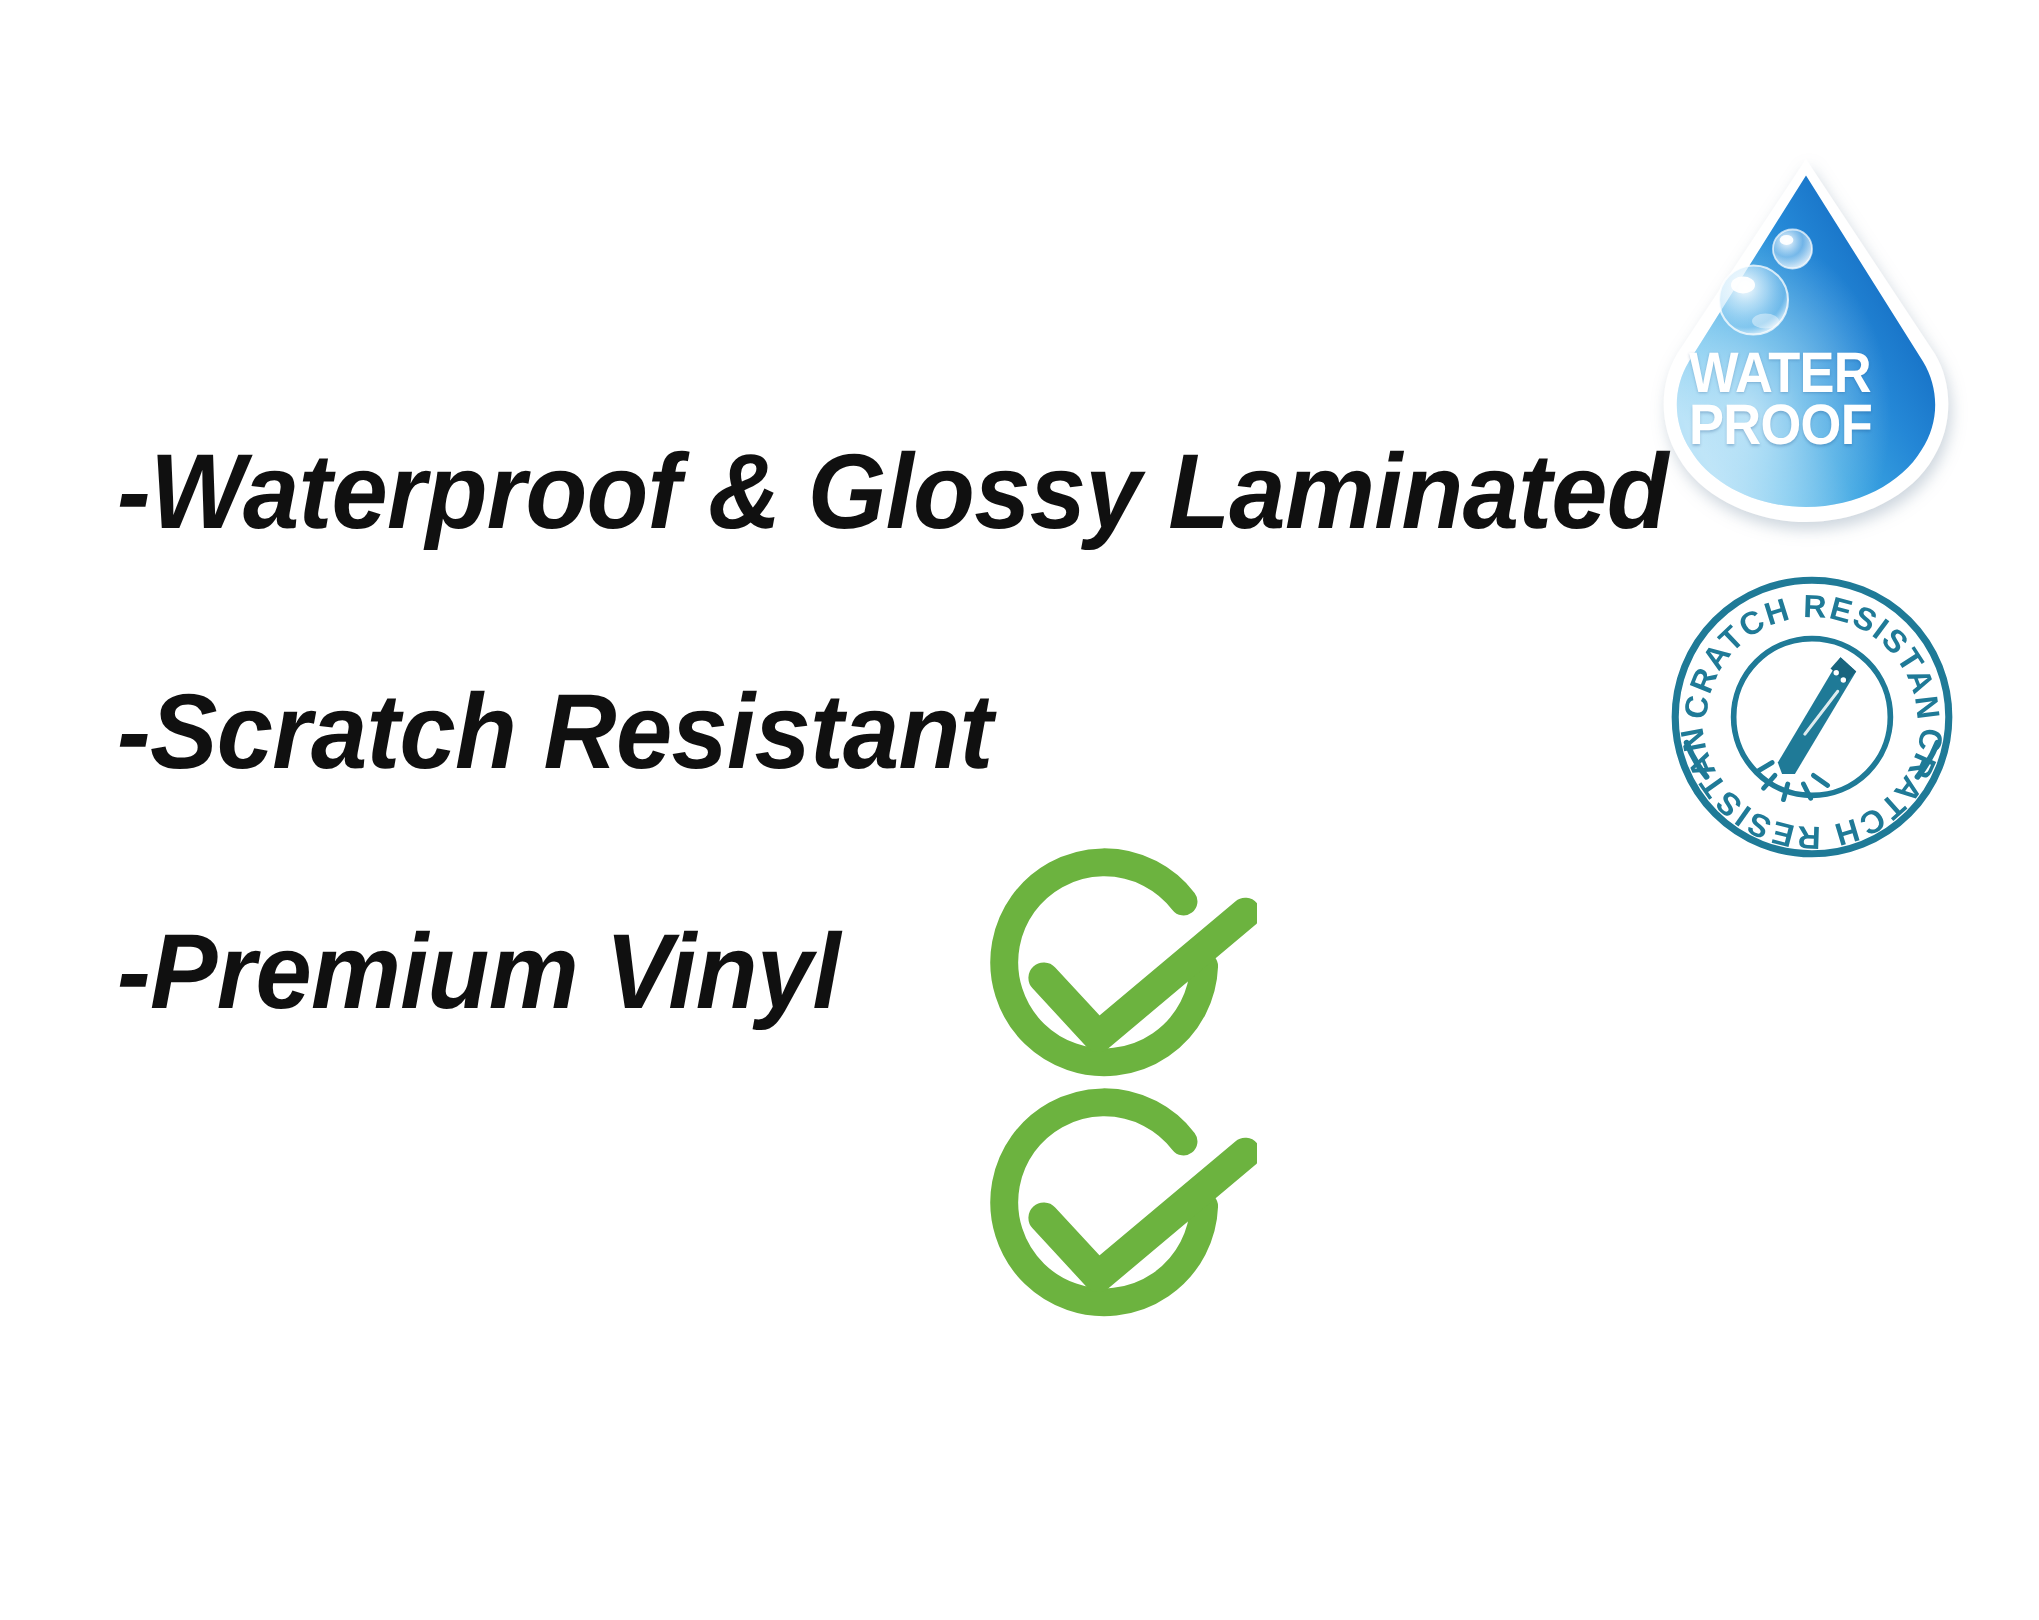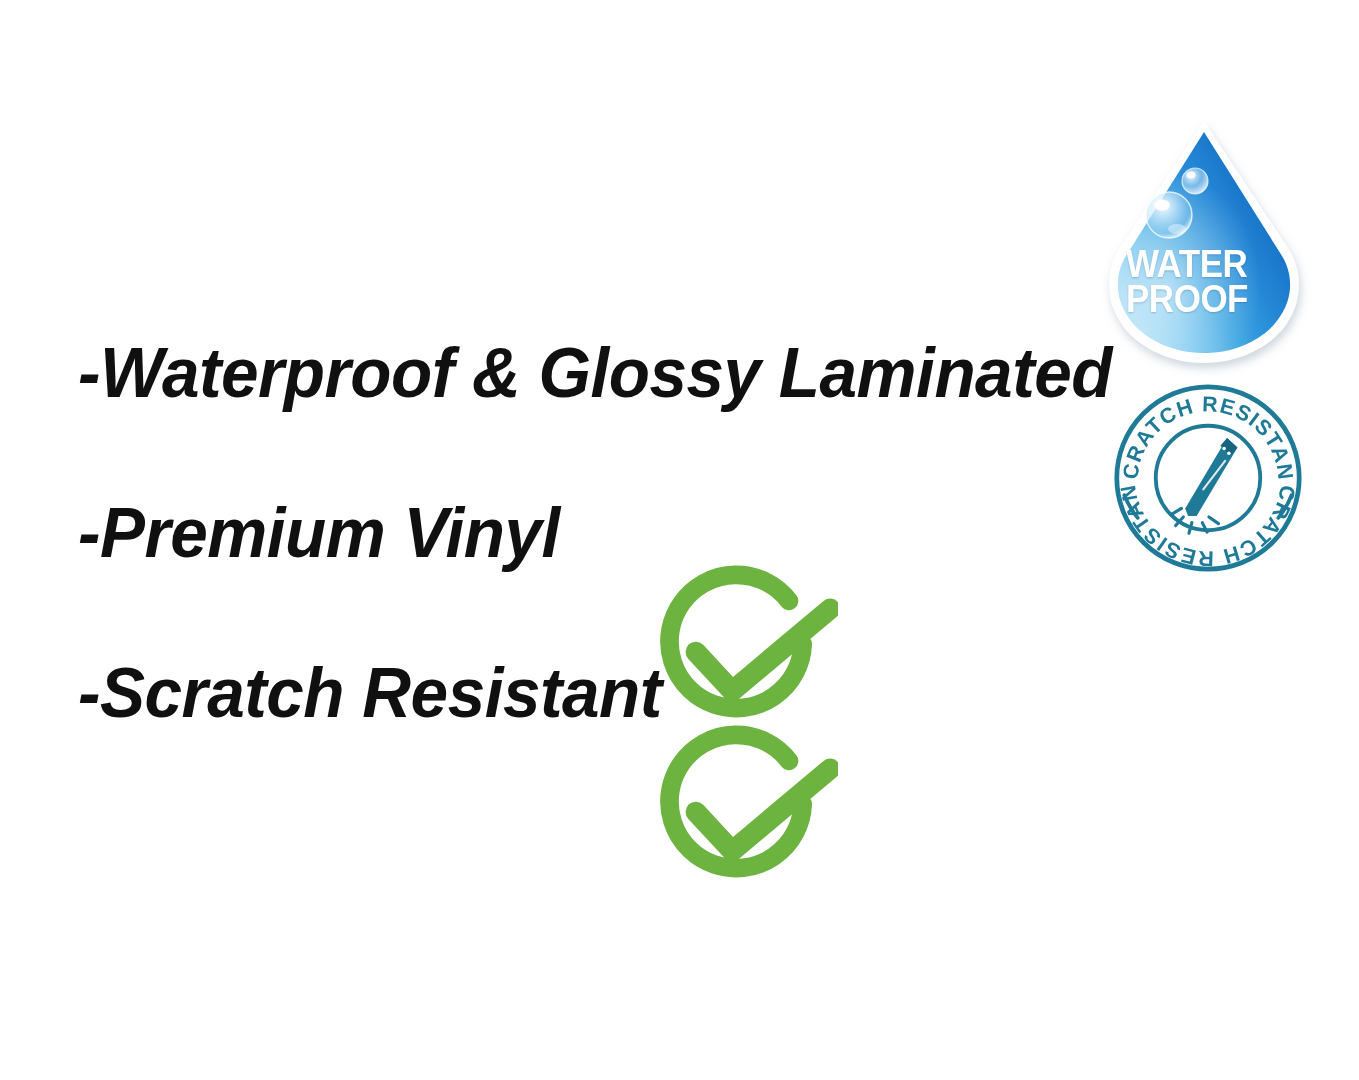--- a/index.html
+++ b/index.html
@@ -26,40 +26,40 @@
   
   .feature-list {
     position: absolute;
     left: 78px;
     top: 248px;
     width: 1030px;
   }
   .feature-row {
     height: 160px;
     display: flex;
-    align-items: flex-end;
+    align-items: center;
   }
   .feature-text {
     font-family: "Liberation Sans", sans-serif;
     font-weight: 700;
     font-style: italic;
     font-size: 71px;
     line-height: 1;
     letter-spacing: -0.5px;
     color: #101010;
     white-space: nowrap;
     transform: scaleX(0.95);
     transform-origin: left center;
   }
 
   
   .waterproof-badge {
     position: absolute;
     left: 1107px;
-    top: 119px;
+    top: 104px;
     width: 194px;
     height: 258px;
   }
   .waterproof-badge .drop-svg {
     display: block;
     width: 100%;
     height: 100%;
     overflow: visible;
   }
   .drop-label {
@@ -109,25 +109,25 @@
 
 <div class="canvas">
 
   <div class="feature-list">
 
     <div class="feature-row">
       <div class="feature-text">-Waterproof &amp; Glossy Laminated</div>
     </div>
 
     <div class="feature-row">
+      <div class="feature-text">-Scratch Resistant</div>
+    </div>
+
+    <div class="feature-row">
       <div class="feature-text">-Premium Vinyl</div>
-    </div>
-
-    <div class="feature-row">
-      <div class="feature-text">-Scratch Resistant</div>
     </div>
 
 
   </div>
 
   <div class="waterproof-badge">
     <svg class="drop-svg" viewBox="0 0 194 258">
       <defs>
         <linearGradient id="dropGrad" x1="0.06" y1="0.78" x2="0.95" y2="0.12">
           <stop offset="0" stop-color="#9FD8F5"></stop>

